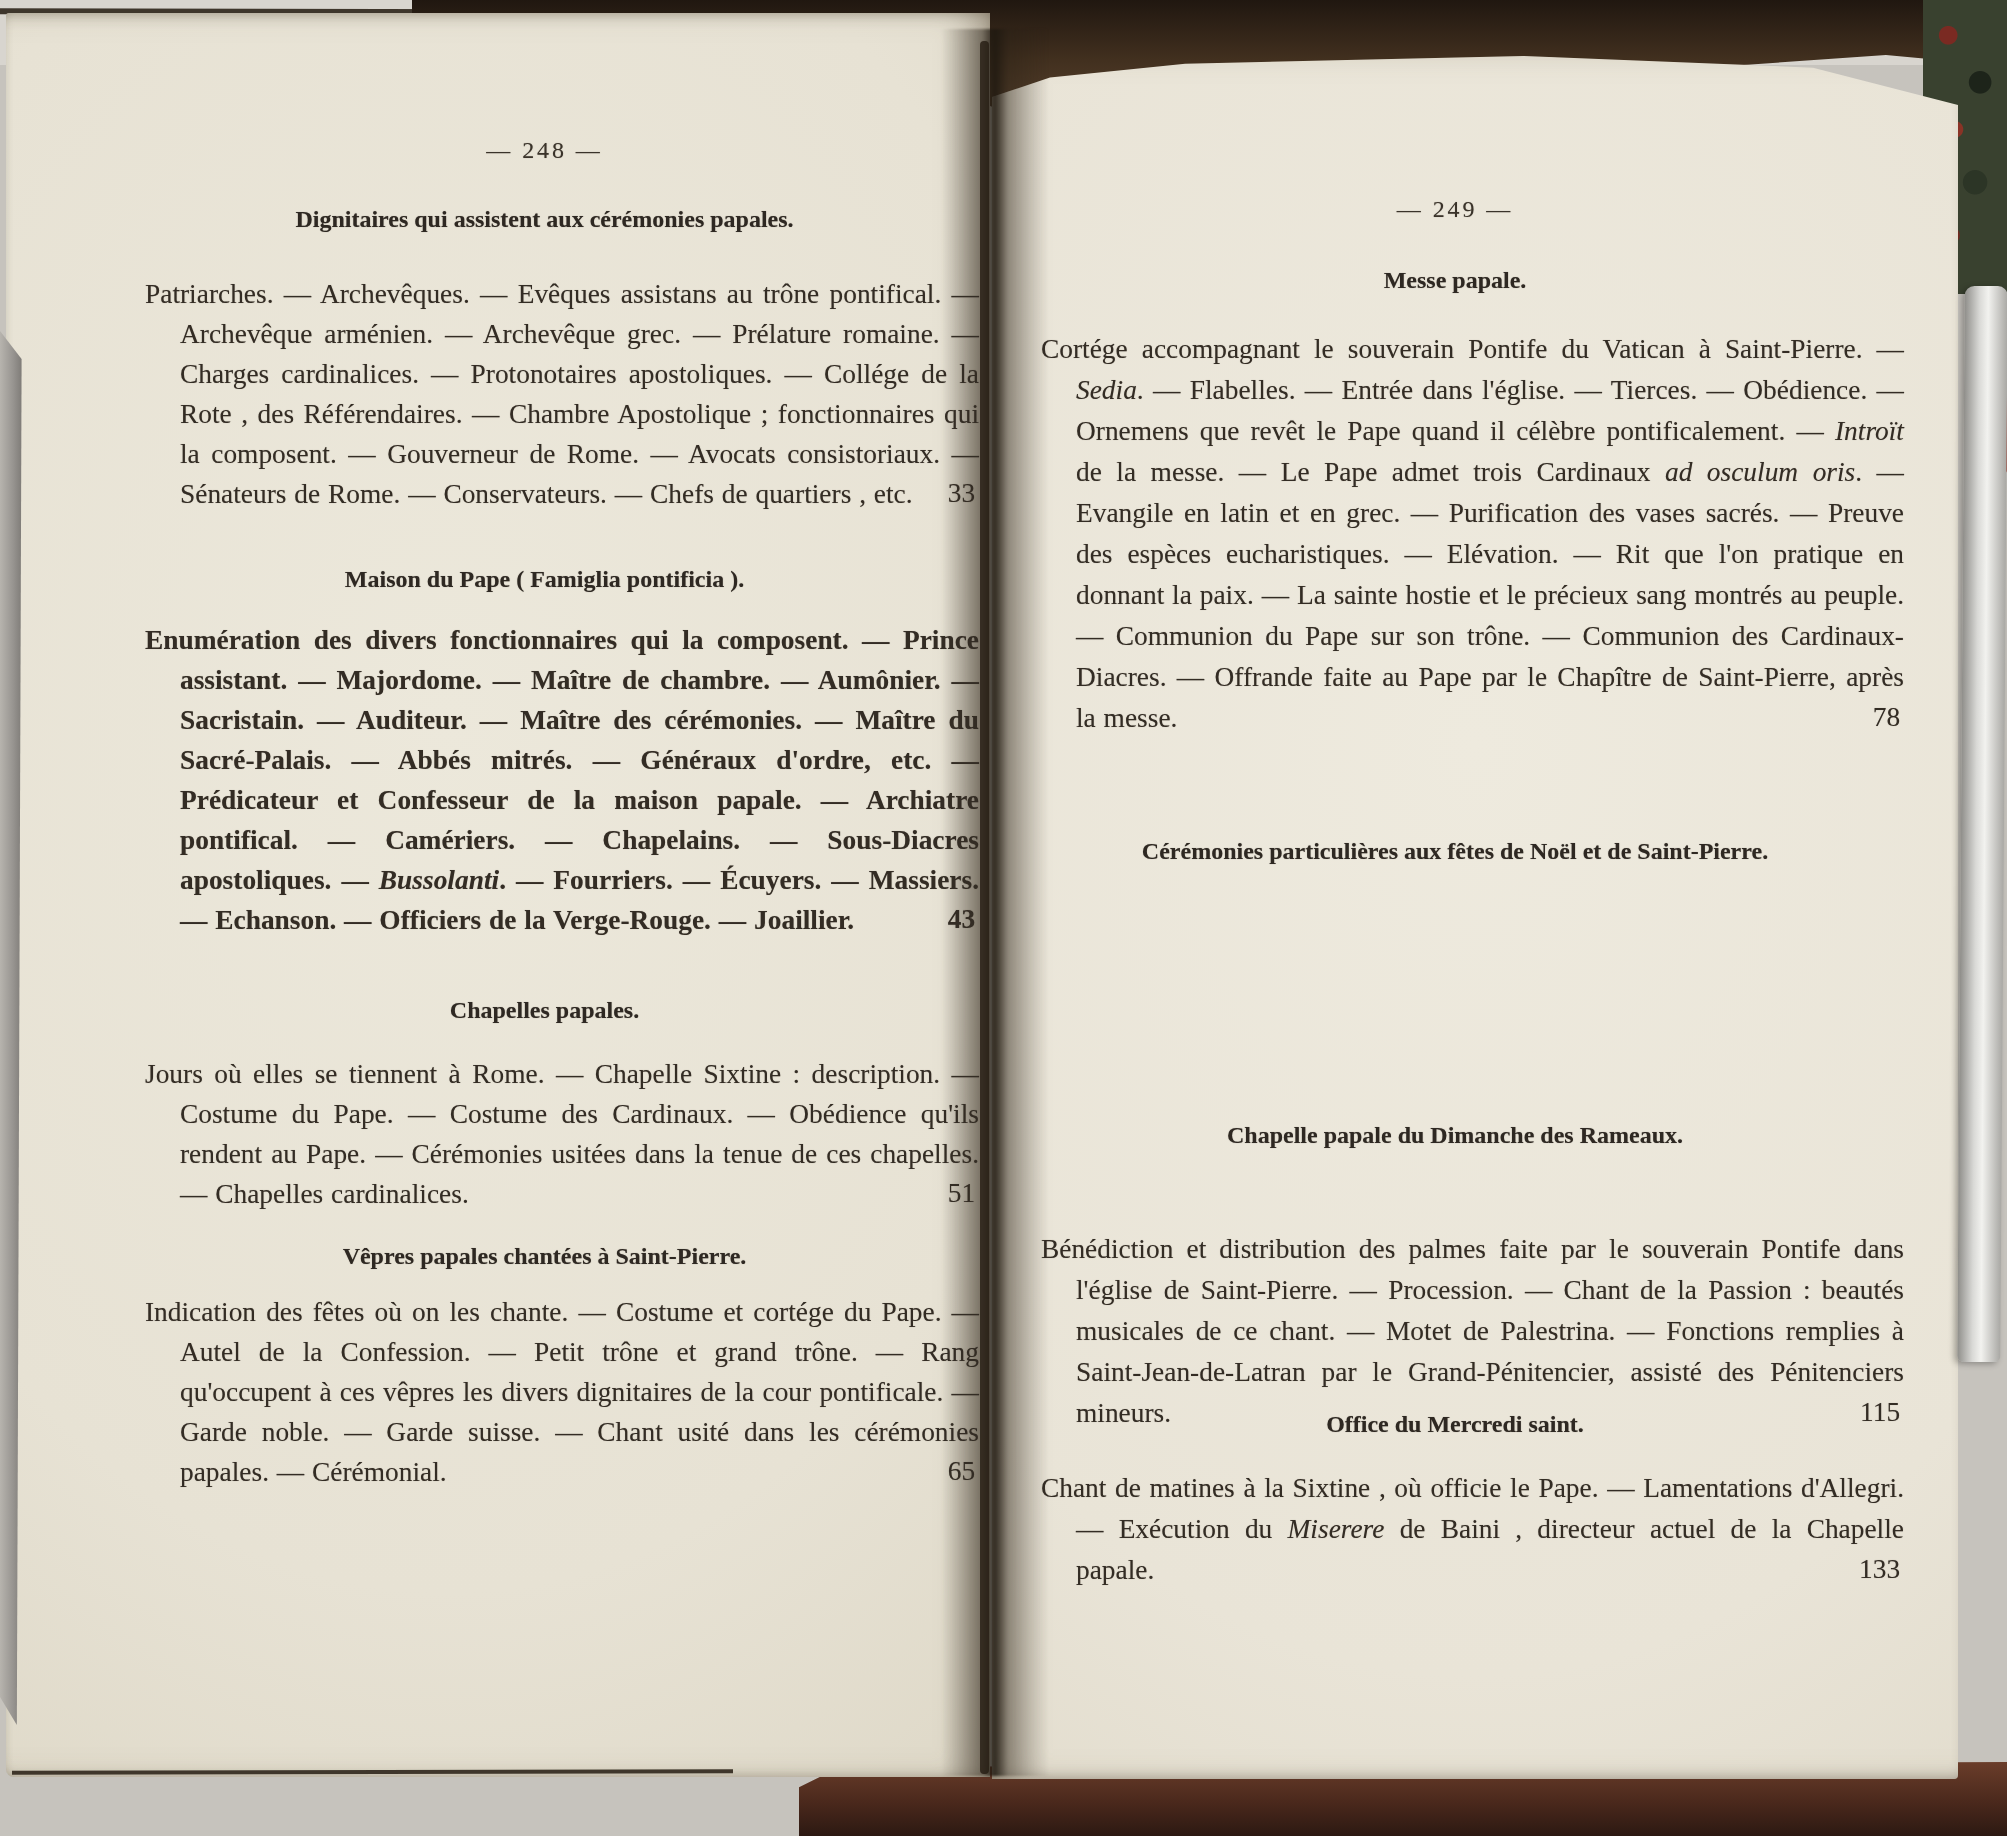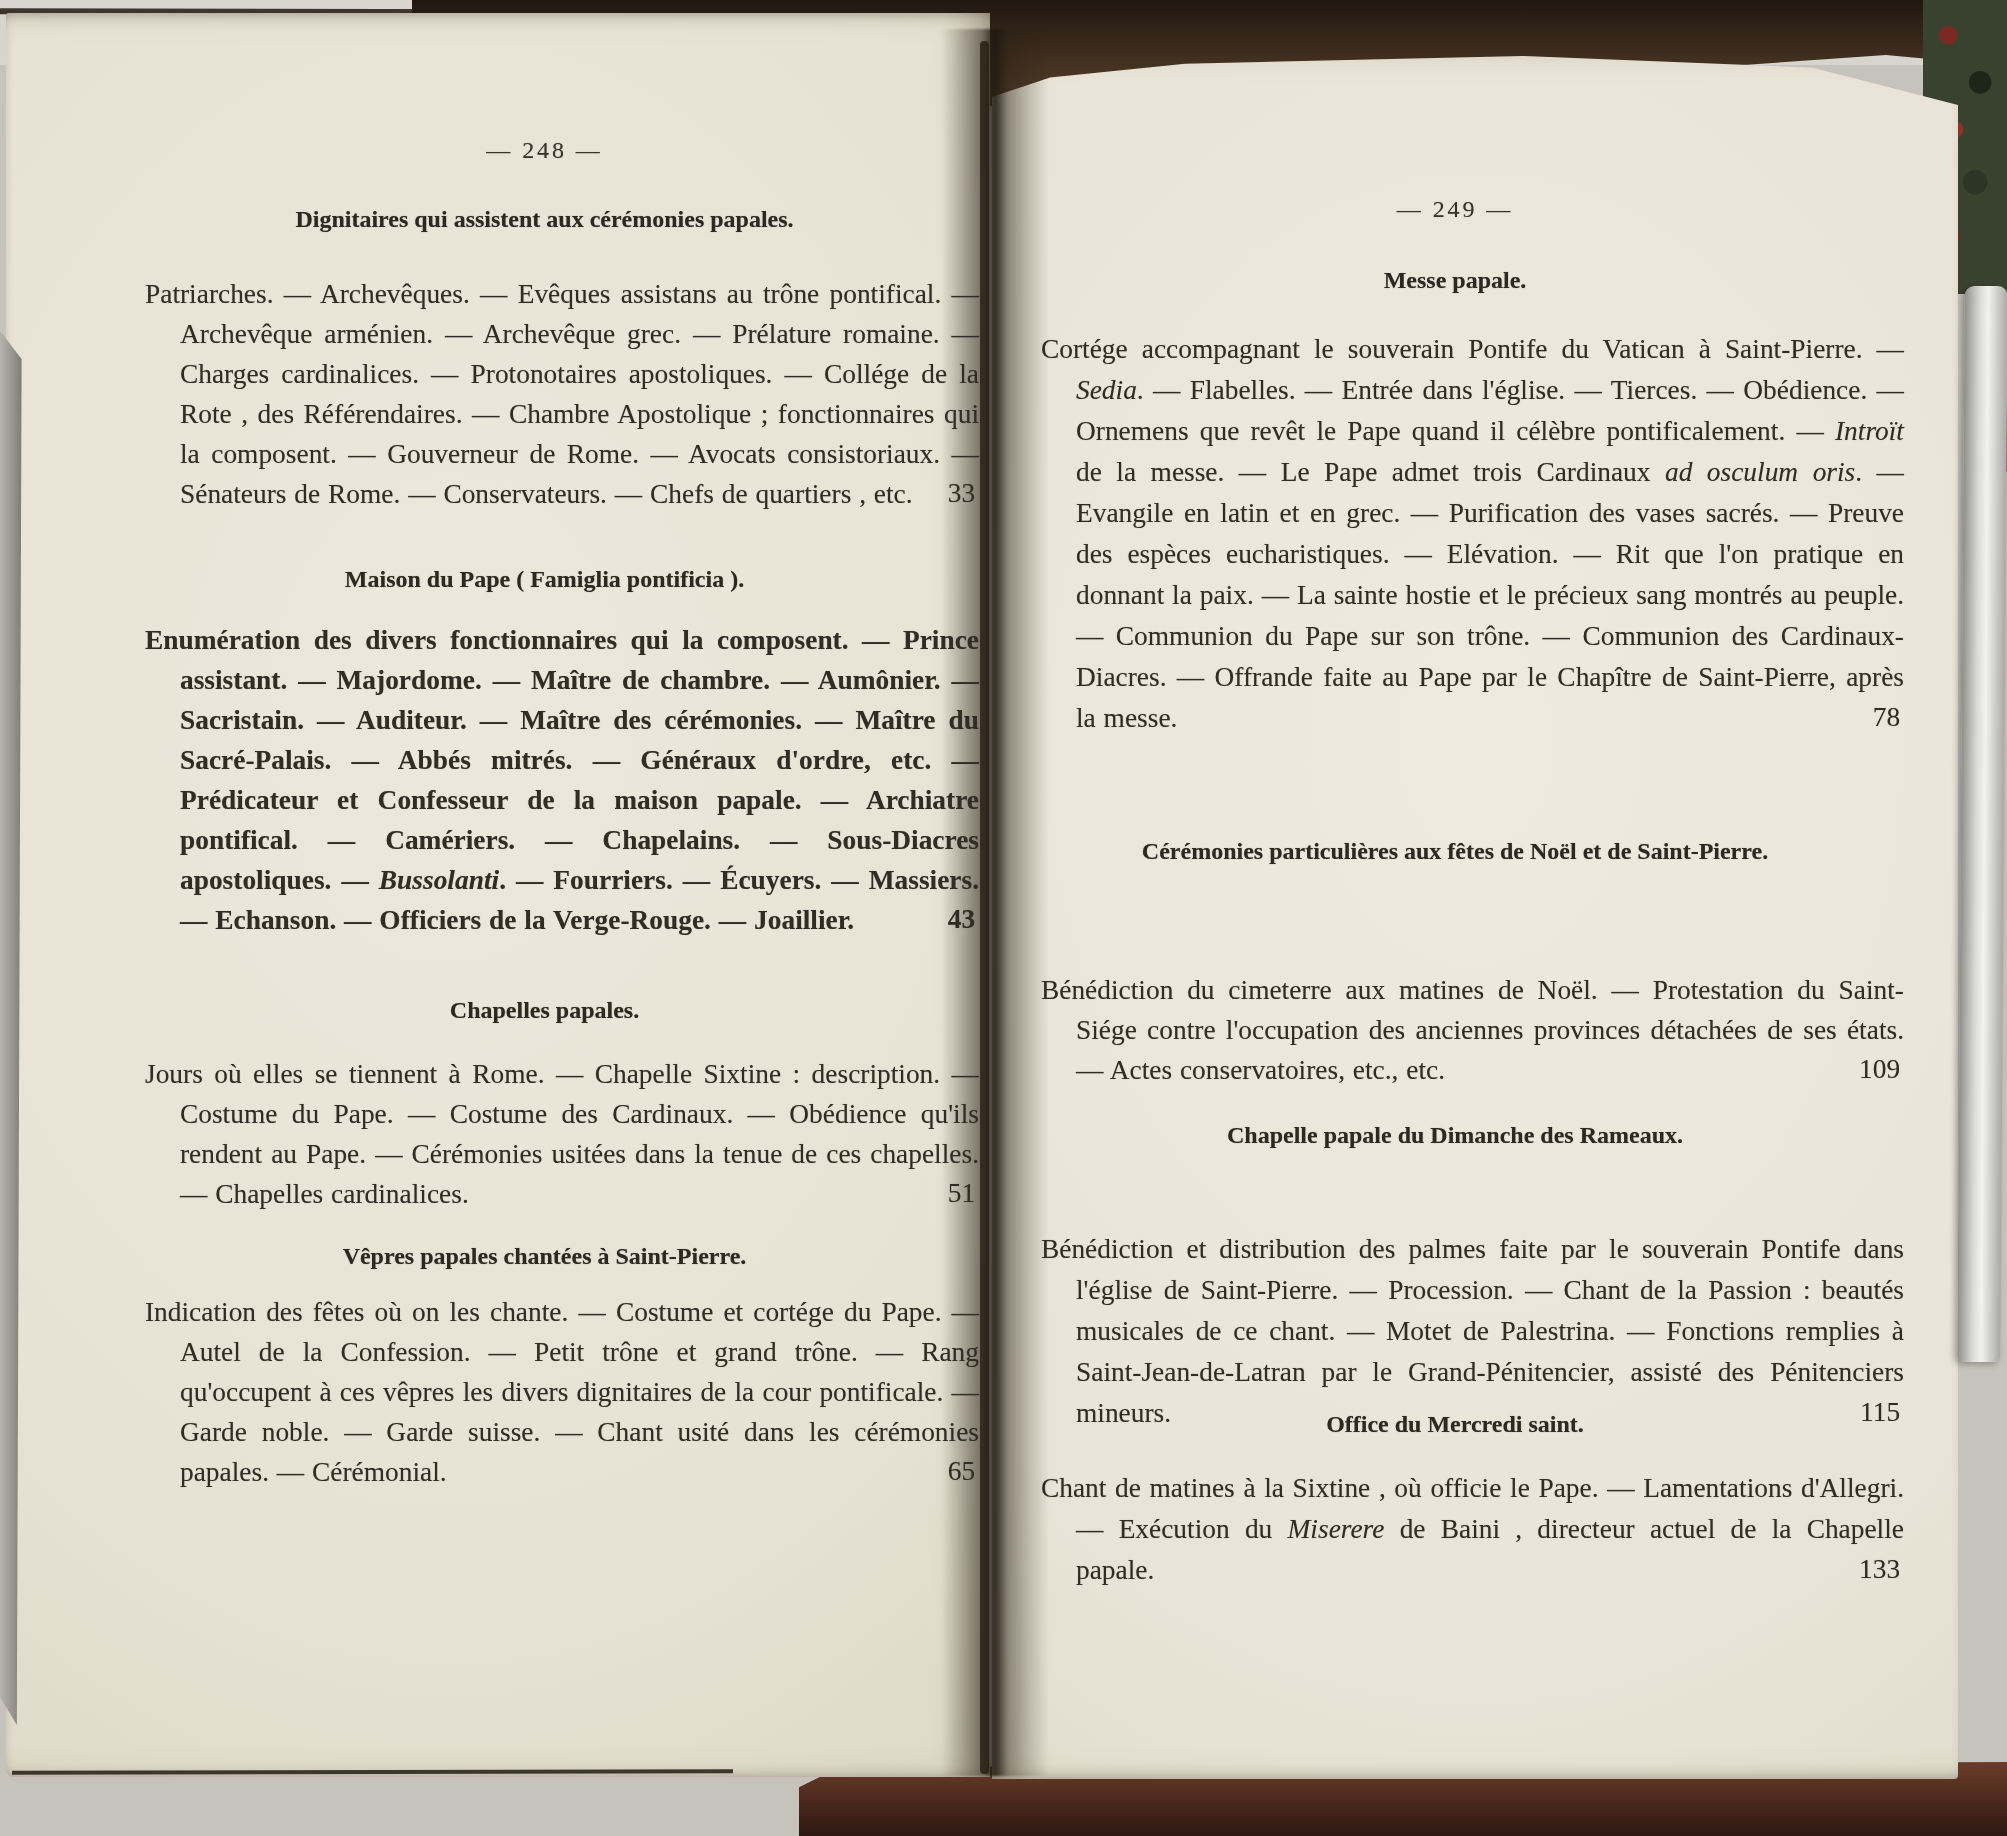--- a/index.html
+++ b/index.html
@@ -139,24 +139,20 @@
 
   <div class="page-head" style="left:1041px; top:196px; width:828px;">— 249 —</div>
 
   <div class="sec-h" style="left:1041px; top:267px; width:828px;">Messe papale.</div>
   <div class="sec-p rp" style="left:1041px; top:329px; width:828px;">
     <span><span>Cortége accompagnant le souverain Pontife du Vatican à Saint-Pierre. — </span><span class="it">Sedia</span><span>. — Flabelles. — Entrée dans l'église. — Tierces. — Obédience. — Ornemens que revêt le Pape quand il célèbre pontificalement. — </span><span class="it">Introït</span><span> de la messe. — Le Pape admet trois Cardinaux </span><span class="it">ad osculum oris</span><span>. — Evangile en latin et en grec. — Purification des vases sacrés. — Preuve des espèces eucharistiques. — Elévation. — Rit que l'on pratique en donnant la paix. — La sainte hostie et le précieux sang montrés au peuple. — Communion du Pape sur son trône. — Communion des Cardinaux-Diacres. — Offrande faite au Pape par le Chapître de Saint-Pierre, après la messe.</span></span>
     <span class="pageref">78</span>
   </div>
 
   <div class="sec-h two-line" style="left:1041px; top:828px; width:828px;">Cérémonies particulières aux fêtes de Noël et de Saint-Pierre.</div>
-  <div class="sec-p" style="left:1041px; top:970px; width:828px;">
-    <span><span>Bénédiction du cimeterre aux matines de Noël. — Protestation du Saint-Siége contre l'occupation des anciennes provinces détachées de ses états. — Actes conservatoires, etc., etc.</span></span>
-    <span class="pageref">109</span>
-  </div>
 
   <div class="sec-h" style="left:1041px; top:1122px; width:828px;">Chapelle papale du Dimanche des Rameaux.</div>
   <div class="sec-p rp" style="left:1041px; top:1181px; width:828px;margin-top:48px;">
     <span><span>Bénédiction et distribution des palmes faite par le souverain Pontife dans l'église de Saint-Pierre. — Procession. — Chant de la Passion : beautés musicales de ce chant. — Motet de Palestrina. — Fonctions remplies à Saint-Jean-de-Latran par le Grand-Pénitencier, assisté des Pénitenciers mineurs.</span></span>
     <span class="pageref">115</span>
   </div>
 
   <div class="sec-h" style="left:1041px; top:1411px; width:828px;">Office du Mercredi saint.</div>
   <div class="sec-p rp" style="left:1041px; top:1468px; width:828px;">
     <span><span>Chant de matines à la Sixtine , où officie le Pape. — Lamentations d'Allegri. — Exécution du </span><span class="it">Miserere</span><span> de Baini , directeur actuel de la Chapelle papale.</span></span>

